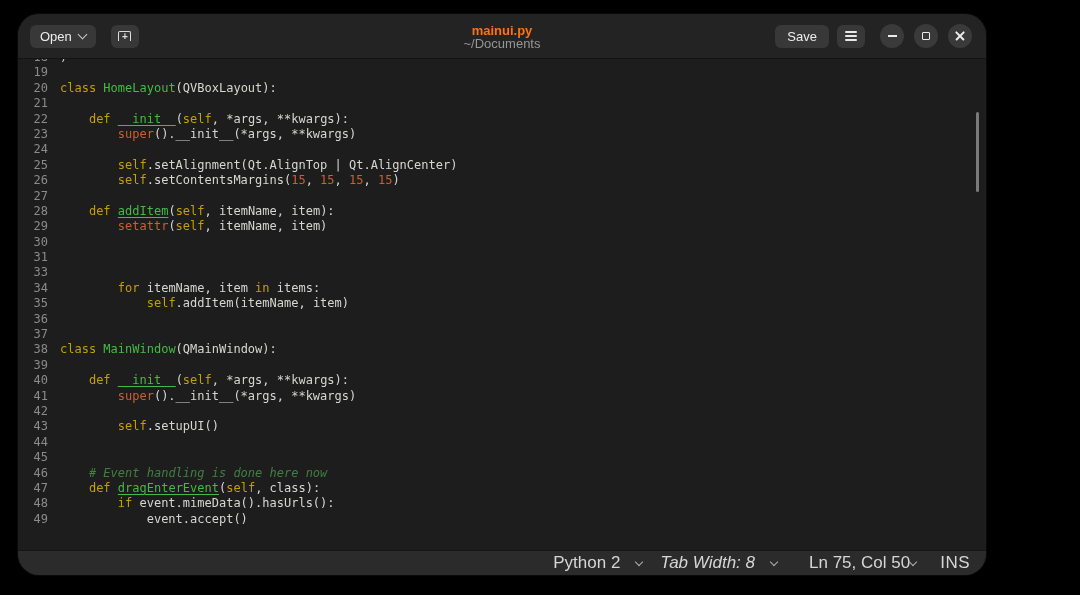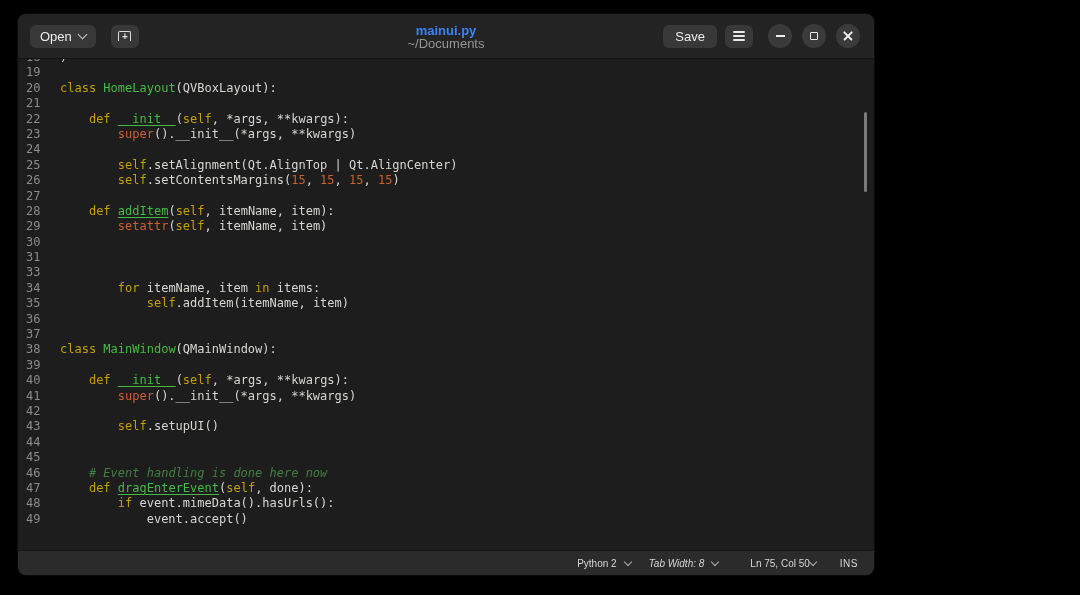--- a/index.html
+++ b/index.html
@@ -11,78 +11,78 @@
     --line-number:#8b8b8b;
     --editor-bg:#1d1d1d;
     --headerbar-bg:#232323;
     --statusbar-bg:#2b2b2b;
     --button-bg:#383838;
   }
   *{box-sizing:border-box; margin:0; padding:0;}
   html,body{width:1080px; height:595px; background:#000; overflow:hidden;
     font-family:"Liberation Sans", sans-serif;}
   .stage{position:relative; width:1080px; height:595px; background:#000;}
-  .window{position:absolute; left:18px; top:14px; width:856px; height:561px;
-    background:var(--editor-bg); border-radius:8px; overflow:hidden;
+  .window{position:absolute; left:18px; top:14px; width:968px; height:561px;
+    background:var(--editor-bg); border-radius:21px; overflow:hidden;
     display:flex; flex-direction:column; box-shadow:0 0 0 1px #0a0a0a;}
   
   .headerbar{flex:0 0 45px; background:var(--headerbar-bg);
     border-bottom:1px solid #141414; display:flex; align-items:center; position:relative;}
   .btn{background:var(--button-bg); border:none; border-radius:6px; color:#ededed;
     font-family:"Liberation Sans", sans-serif; font-size:13px; height:23px;
     display:inline-flex; align-items:center; justify-content:center; cursor:default;}
   .open-btn{margin-left:12px; padding:0 10px; gap:7px;}
   .icon-btn{width:28px; margin-left:15px;}
   .chev{width:7px; height:7px; border-right:1.6px solid #c9c9c9;
     border-bottom:1.6px solid #c9c9c9; transform:rotate(45deg); display:inline-block;
     margin-top:-4px;}
   .newtab-icon{position:relative; width:13px; height:10px;
     border:1.5px solid #dcdcdc; border-bottom:none; border-radius:2px 2px 0 0; display:inline-block;}
   .newtab-icon .plus{position:absolute; left:50%; top:60%; transform:translate(-50%,-50%);
     font-size:10px; line-height:10px; color:#dcdcdc; font-weight:bold;}
   .titlebox{position:absolute; left:50%; top:50%; transform:translate(-50%,-50%);
     text-align:center; pointer-events:none;}
-  .title{font-size:13px; font-weight:bold; color:#3b82f6; line-height:15px;}
+  .title{font-size:13px; font-weight:bold; color:#f97316; line-height:15px;}
   .subtitle{font-size:13px; color:#969696; line-height:12px;}
   .hb-right{margin-left:auto; display:flex; align-items:center; margin-right:14px;}
   .save-btn{padding:0 12px;}
   .menu-btn{margin-left:8px;}
   .hamburger{display:inline-flex; flex-direction:column; gap:2.5px;}
   .hamburger i{display:block; width:12px; height:1.5px; background:#e8e8e8; border-radius:1px;}
   .circle{width:24px; height:24px; border-radius:50%; background:#3a3a3a; border:none;
     display:inline-flex; align-items:center; justify-content:center; position:relative; cursor:default;}
   .circle.min{margin-left:15px;} .circle.max{margin-left:10px;} .circle.cls{margin-left:10px;}
   .min-icon{width:9px; height:1.6px; background:#ececec; display:block;}
   .max-icon{width:8px; height:8px; border:1.5px solid #ececec; border-radius:1px; display:block;}
   .close-icon{position:relative; width:10px; height:10px; display:block;}
   .close-icon::before,.close-icon::after{content:""; position:absolute; left:-1px; top:4.2px;
     width:12px; height:1.6px; background:#ececec; border-radius:1px;}
   .close-icon::before{transform:rotate(45deg);} .close-icon::after{transform:rotate(-45deg);}
   
   .editor{flex:1 1 auto; position:relative; overflow:hidden; background:var(--editor-bg);}
   .code-lines{margin-top:-9px; font-family:"DejaVu Sans Mono", monospace; font-size:12px;}
   .line{height:15.4px; line-height:15.4px; white-space:pre; display:flex;}
-  .ln{flex:0 0 30px; width:30px; padding-right:0;
+  .ln{flex:0 0 30px; width:30px; text-align:right; padding-right:0;
     color:var(--line-number); user-select:none;padding-left:8px;}
   .codetext{padding-left:12px; white-space:pre;}
   .tok-t{color:var(--text);}
   .tok-k{color:var(--keyword);text-align:right;}
   .tok-d{color:var(--definition); text-decoration:underline; text-decoration-thickness:1px; text-underline-offset:2px;}
   .tok-c{color:var(--definition);}
   .tok-b{color:var(--builtin);}
   .tok-m{color:var(--comment); font-style:italic;}
   .scrollbar-thumb{position:absolute; right:7px; top:53px; width:3px; height:80px;
     background:#7a7a7a; border-radius:2px;}
   
   .statusbar{flex:0 0 25px; background:var(--statusbar-bg); border-top:1px solid #161616;
     display:flex; align-items:center; justify-content:flex-end; font-size:12.5px;
     color:#d6d6d6; padding-right:16px;}
-  .sb-item{background:none; border:none; color:#d6d6d6; font-size:10px;
+  .sb-item{background:none; border:none; color:#d6d6d6; font-size:17px;
     font-family:"Liberation Sans", sans-serif; display:inline-flex; align-items:center;
-    gap:8px; cursor:default;}
+    gap:16px; cursor:default;}
   .sb-item .chev{width:6px; height:6px; border-color:#b0b0b0; margin-top:-3px;}
   .sb-lang{margin-right:18px;}
   .sb-tab{margin-right:32px;font-style:italic;}
   .sb-pos{}
   .sb-goto{margin-right:24px;}
   .sb-ins{letter-spacing:0.5px;}
 </style>
 </head>
 <body>
 
@@ -149,21 +149,21 @@
           <div class="line"><span class="ln">37</span><span class="codetext"></span></div>
           <div class="line"><span class="ln">38</span><span class="codetext"><span class="tok-k">class</span><span class="tok-t"> </span><span class="tok-c">MainWindow</span><span class="tok-t">(QMainWindow):</span></span></div>
           <div class="line"><span class="ln">39</span><span class="codetext"></span></div>
           <div class="line"><span class="ln">40</span><span class="codetext"><span class="tok-t">    </span><span class="tok-k">def</span><span class="tok-t"> </span><span class="tok-d">__init__</span><span class="tok-t">(</span><span class="tok-k">self</span><span class="tok-t">, *args, **kwargs):</span></span></div>
           <div class="line"><span class="ln">41</span><span class="codetext"><span class="tok-t">        </span><span class="tok-b">super</span><span class="tok-t">().__init__(*args, **kwargs)</span></span></div>
           <div class="line"><span class="ln">42</span><span class="codetext"></span></div>
           <div class="line"><span class="ln">43</span><span class="codetext"><span class="tok-t">        </span><span class="tok-k">self</span><span class="tok-t">.setupUI()</span></span></div>
           <div class="line"><span class="ln">44</span><span class="codetext"></span></div>
           <div class="line"><span class="ln">45</span><span class="codetext"></span></div>
           <div class="line"><span class="ln">46</span><span class="codetext"><span class="tok-t">    </span><span class="tok-m"># Event handling is done here now</span></span></div>
-          <div class="line"><span class="ln">47</span><span class="codetext"><span class="tok-t">    </span><span class="tok-k">def</span><span class="tok-t"> </span><span class="tok-d">dragEnterEvent</span><span class="tok-t">(</span><span class="tok-k">self</span><span class="tok-t">, done):</span></span></div>
+          <div class="line"><span class="ln">47</span><span class="codetext"><span class="tok-t">    </span><span class="tok-k">def</span><span class="tok-t"> </span><span class="tok-d">dragEnterEvent</span><span class="tok-t">(</span><span class="tok-k">self</span><span class="tok-t">, class):</span></span></div>
           <div class="line"><span class="ln">48</span><span class="codetext"><span class="tok-t">        </span><span class="tok-k">if</span><span class="tok-t"> event.mimeData().hasUrls():</span></span></div>
           <div class="line"><span class="ln">49</span><span class="codetext"><span class="tok-t">            event.accept()</span></span></div>
         </div>
       <div class="scrollbar-thumb"></div>
     </div>
 
     <div class="statusbar">
       <button class="sb-item sb-lang">
         <span>Python 2</span>
         <span class="chev"></span>

